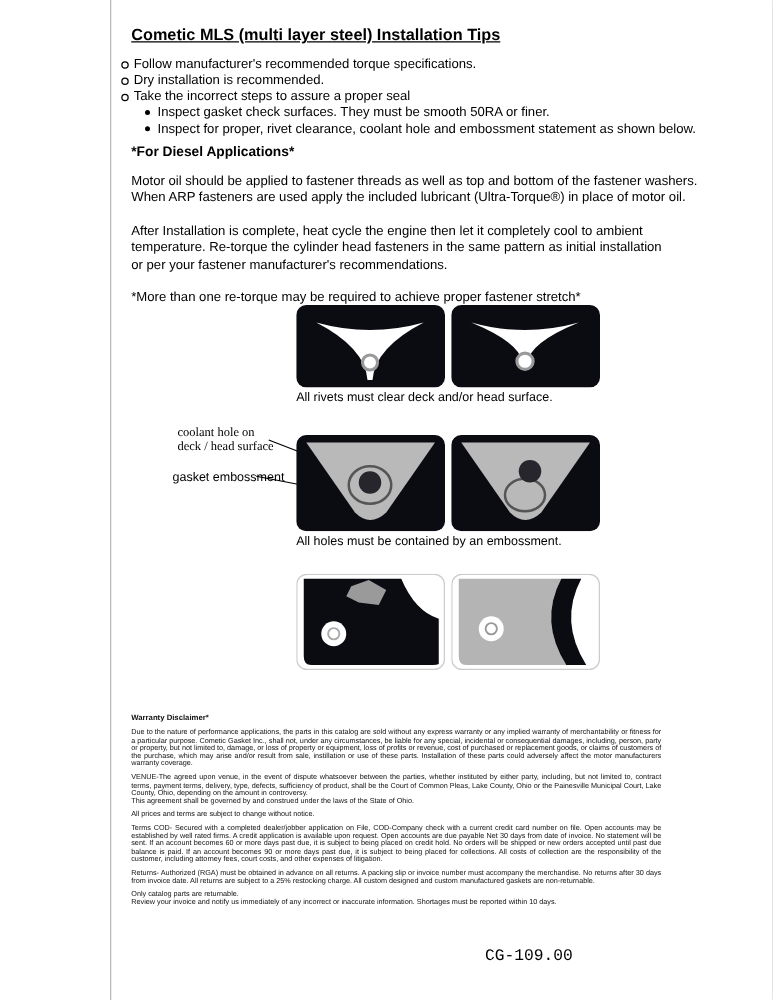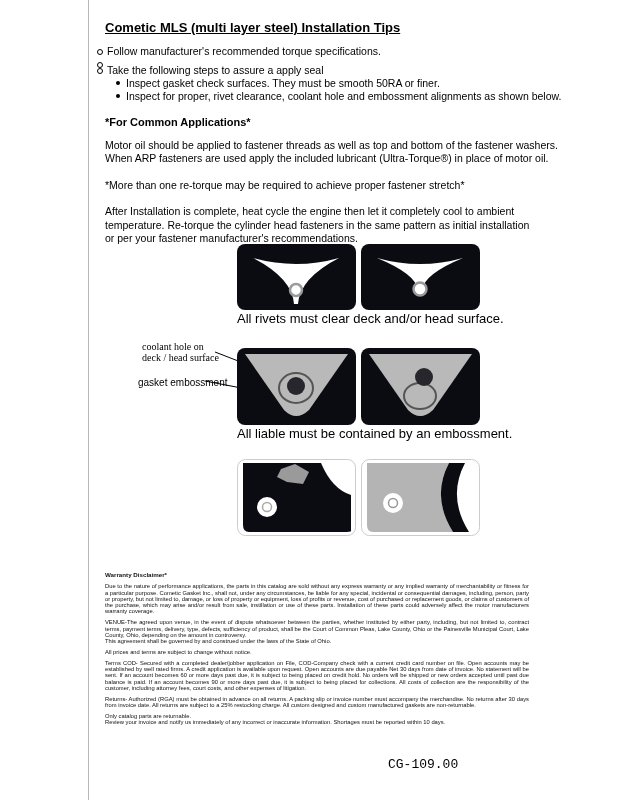--- a/index.html
+++ b/index.html
@@ -22,21 +22,21 @@
   .mark { flex:0 0 10px; position:relative; top:4px; }
   .mark .dot-open { display:block; width:4px; height:4px; border:1px solid #000; border-radius:50%; }
   .mark .dot-fill { display:block; width:4px; height:4px; background:#000; border-radius:50%; }
 
   .diesel { position:absolute; left:105px; top:116px; width:462px; font-size:10.5px; line-height:13.5px; }
   .diesel h2 { margin:0 0 9px 0; font-size:11px; font-weight:bold; }
   .diesel p { margin:0 0 13px 0; white-space:pre-line; }
 
   .fig-label { position:absolute; width:119px; text-align:center; font-size:13px; color:#ec4899; letter-spacing:.5px;margin-top:20px; }
   .panel { position:absolute; width:119px; }
-  .caption { position:absolute; left:237px; font-size:13px; line-height:12.5px; white-space:pre-line; }
+  .caption { position:absolute; left:237px; font-size:10px; line-height:12.5px; white-space:pre-line; }
 
   .callout { position:absolute; font-size:10px; line-height:11px; white-space:pre-line; }
   .callout-lines { position:absolute; left:200px; top:345px; pointer-events:none; }
 
   .disclaimer { position:absolute; left:105px; top:572px; width:424px; font-size:5.8px; line-height:6.3px; color:#111; }
   .disclaimer h3 { margin:0 0 5px 0; font-size:6.2px; font-weight:bold; }
   .disclaimer p { margin:0 0 4.5px 0; white-space:pre-line; text-align:justify; }
 
   .footer { position:absolute; left:388px; top:757px; font-size:13px;font-family:Liberation Mono, monospace; }
 </style>
@@ -52,49 +52,50 @@
     <div class="b-row">
       <span class="mark">
           <span class="dot-open"></span>
         </span>
       <span>Follow manufacturer's recommended torque specifications.</span>
     </div>
     <div class="b-row">
       <span class="mark">
           <span class="dot-open"></span>
         </span>
+      <span>Dry installation is recommended.</span>
     </div>
     <div class="b-row">
       <span class="mark">
           <span class="dot-open"></span>
         </span>
-      <span>Take the following steps to assure a apply seal</span>
+      <span>Take the incorrect steps to assure a proper seal</span>
     </div>
     <div class="b-row sub">
       <span class="mark">
           <span class="dot-fill"></span>
         </span>
       <span>Inspect gasket check surfaces.  They must be smooth 50RA or finer.</span>
     </div>
     <div class="b-row sub">
       <span class="mark">
           <span class="dot-fill"></span>
         </span>
-      <span>Inspect for proper, rivet clearance, coolant hole and embossment alignments as shown below.</span>
+      <span>Inspect for proper, rivet clearance, coolant hole and embossment statement as shown below.</span>
     </div>
   </div>
 
   <div class="diesel">
-    <h2>*For Common Applications*</h2>
+    <h2>*For Diesel Applications*</h2>
     <p>Motor oil should be applied to fastener threads as well as top and bottom of the fastener washers.
 When ARP fasteners are used apply the included lubricant (Ultra-Torque®) in place of motor oil.</p>
-    <p>*More than one re-torque may be required to achieve proper fastener stretch*</p>
     <p>After Installation is complete, heat cycle the engine then let it completely cool to ambient
 temperature. Re-torque the cylinder head fasteners in the same pattern as initial installation
 or per your fastener manufacturer's recommendations.</p>
+    <p>*More than one re-torque may be required to achieve proper fastener stretch*</p>
   </div>
 
   <div class="fig-label" style="left:237px; top:228px;">RIGHT</div>
   <div class="fig-label" style="left:361px; top:228px;">WRONG</div>
 
   <svg class="panel" style="left:237px; top:244px;" width="119" height="66" viewBox="0 0 119 66">
     <rect x="0" y="0" width="119" height="66" rx="8" fill="#0b0b12"></rect>
     <path d="M16,14 Q55,34 57,60 L61,60 Q63,34 102,14 Q59,26 16,14 Z" fill="#ffffff"></path>
     <circle cx="59" cy="46" r="6" fill="#ffffff" stroke="#9a9a9a" stroke-width="2.5"></circle>
   </svg>
@@ -121,21 +122,21 @@
     <path d="M8,6 L111,6 L72,62 Q59,74 47,62 Z" fill="#b9b9b9"></path>
     <ellipse cx="59" cy="40" rx="17" ry="15" fill="none" stroke="#555555" stroke-width="2"></ellipse>
     <circle cx="59" cy="38" r="9" fill="#26262c"></circle>
   </svg>
   <svg class="panel" style="left:361px; top:348px;" width="119" height="77" viewBox="0 0 119 77">
     <rect x="0" y="0" width="119" height="77" rx="8" fill="#0b0b12"></rect>
     <path d="M8,6 L111,6 L72,62 Q59,74 47,62 Z" fill="#b9b9b9"></path>
     <ellipse cx="59" cy="48" rx="16" ry="13" fill="none" stroke="#555555" stroke-width="2"></ellipse>
     <circle cx="63" cy="29" r="9" fill="#26262c"></circle>
   </svg>
-  <div class="caption" style="top:428px;">All liable must be contained by an embossment.</div>
+  <div class="caption" style="top:428px;">All holes must be contained by an embossment.</div>
 
   <div class="fig-label" style="left:237px; top:444px;">RIGHT</div>
   <div class="fig-label" style="left:361px; top:444px;">WRONG</div>
 
   <svg class="panel" style="left:237px; top:459px;" width="119" height="77" viewBox="0 0 119 77">
     <rect x="0.5" y="0.5" width="118" height="76" rx="8" fill="#ffffff" stroke="#cccccc"></rect>
     <path d="M6,4 L84,4 Q95,30 114,36 L114,72 Q114,73 106,73 L12,73 Q6,73 6,66 Z" fill="#0b0b12"></path>
     <polygon points="44,10 58,5 72,13 66,25 50,23 40,18" fill="#9a9a9a"></polygon>
     <circle cx="30" cy="48" r="10" fill="#ffffff"></circle>
     <circle cx="30" cy="48" r="4.5" fill="none" stroke="#aaaaaa" stroke-width="1.5"></circle>

